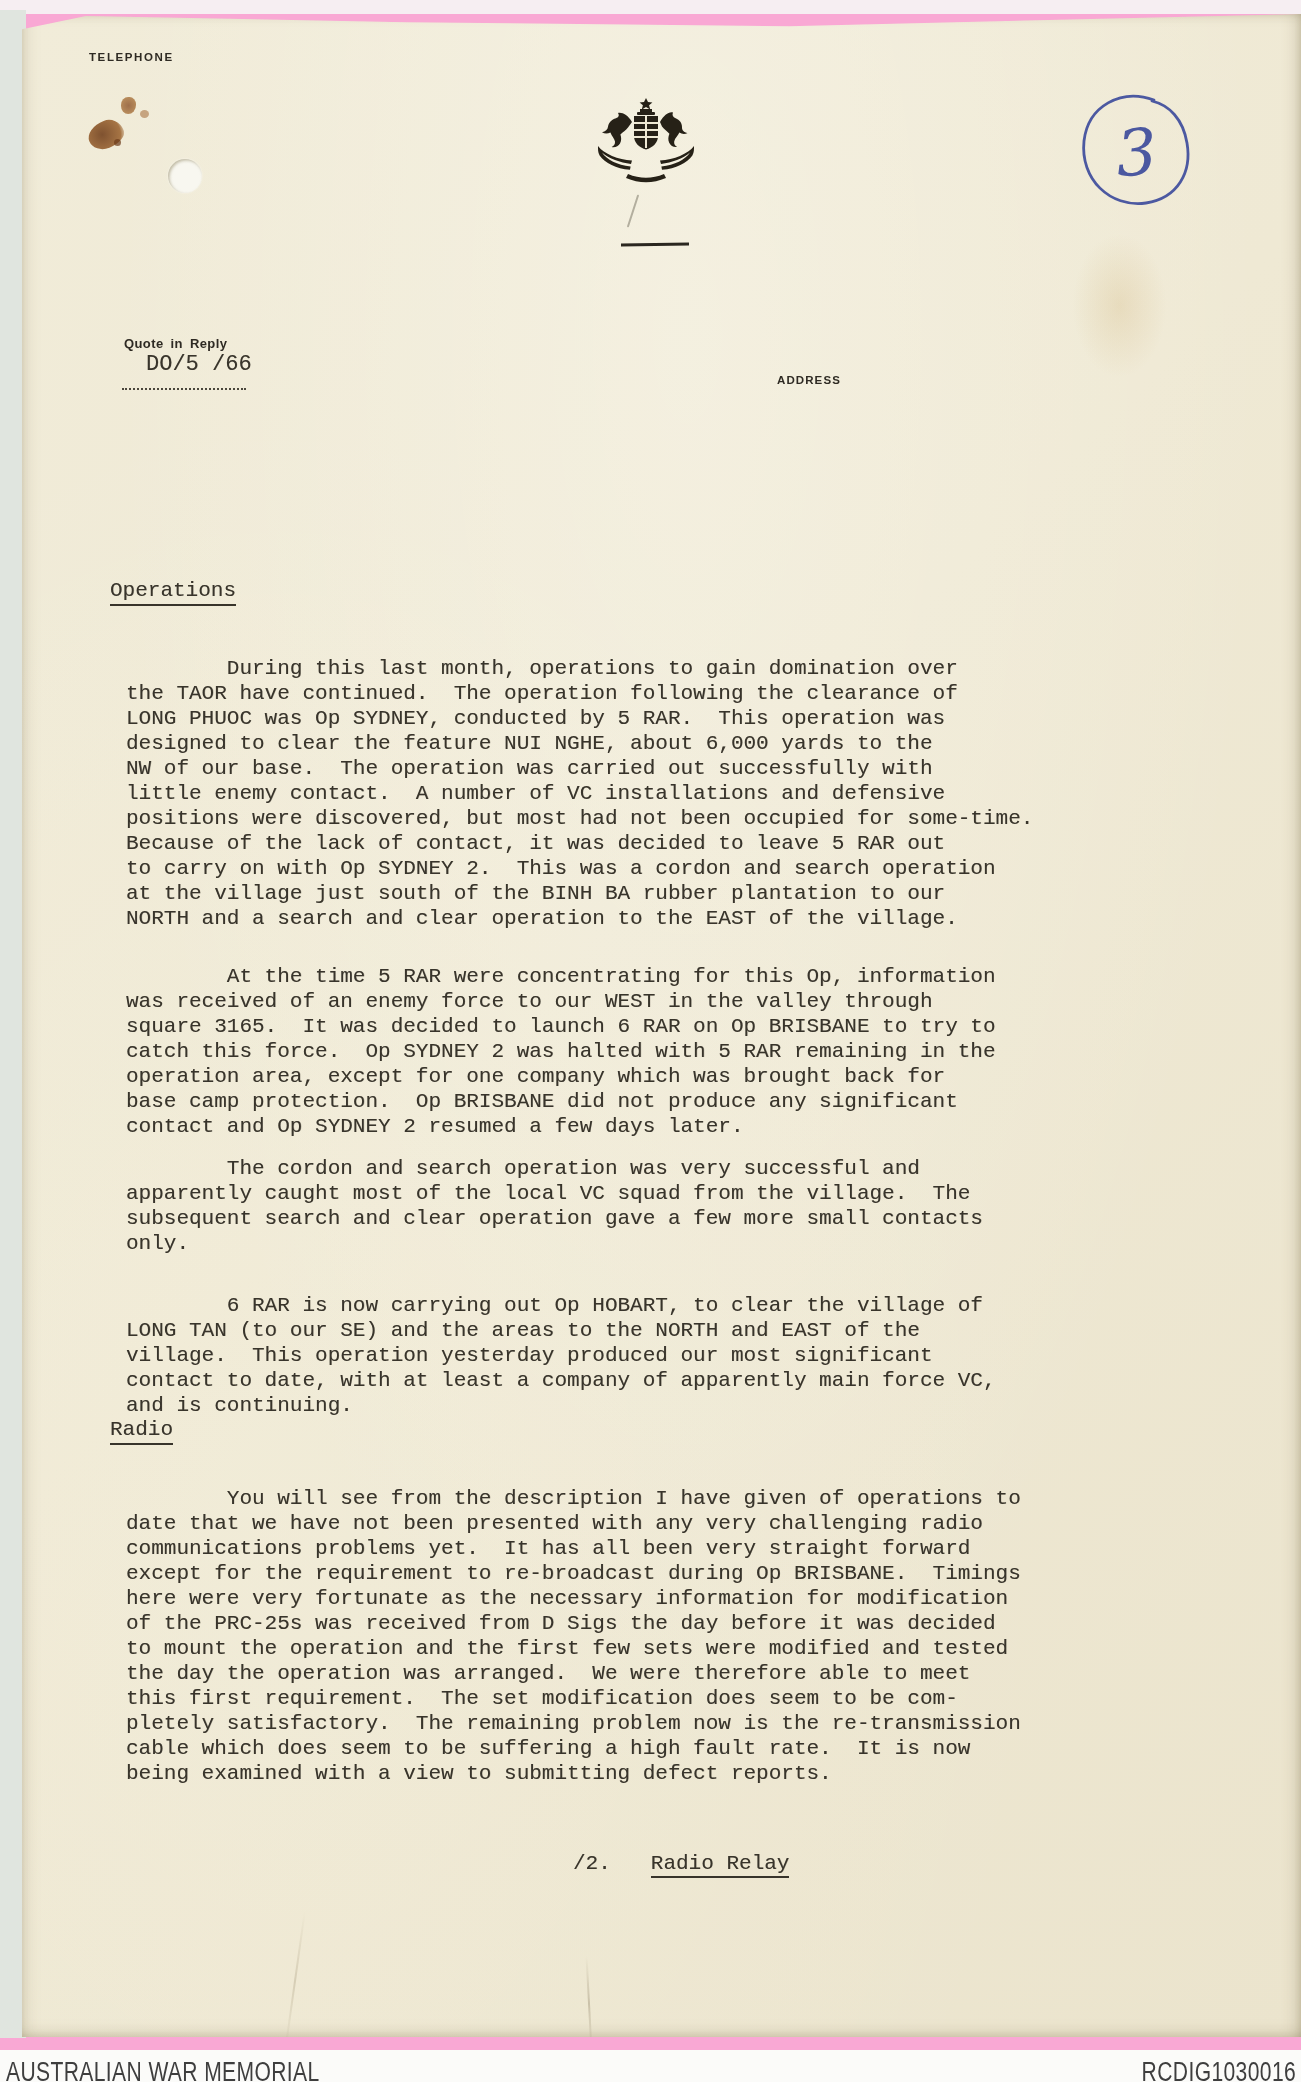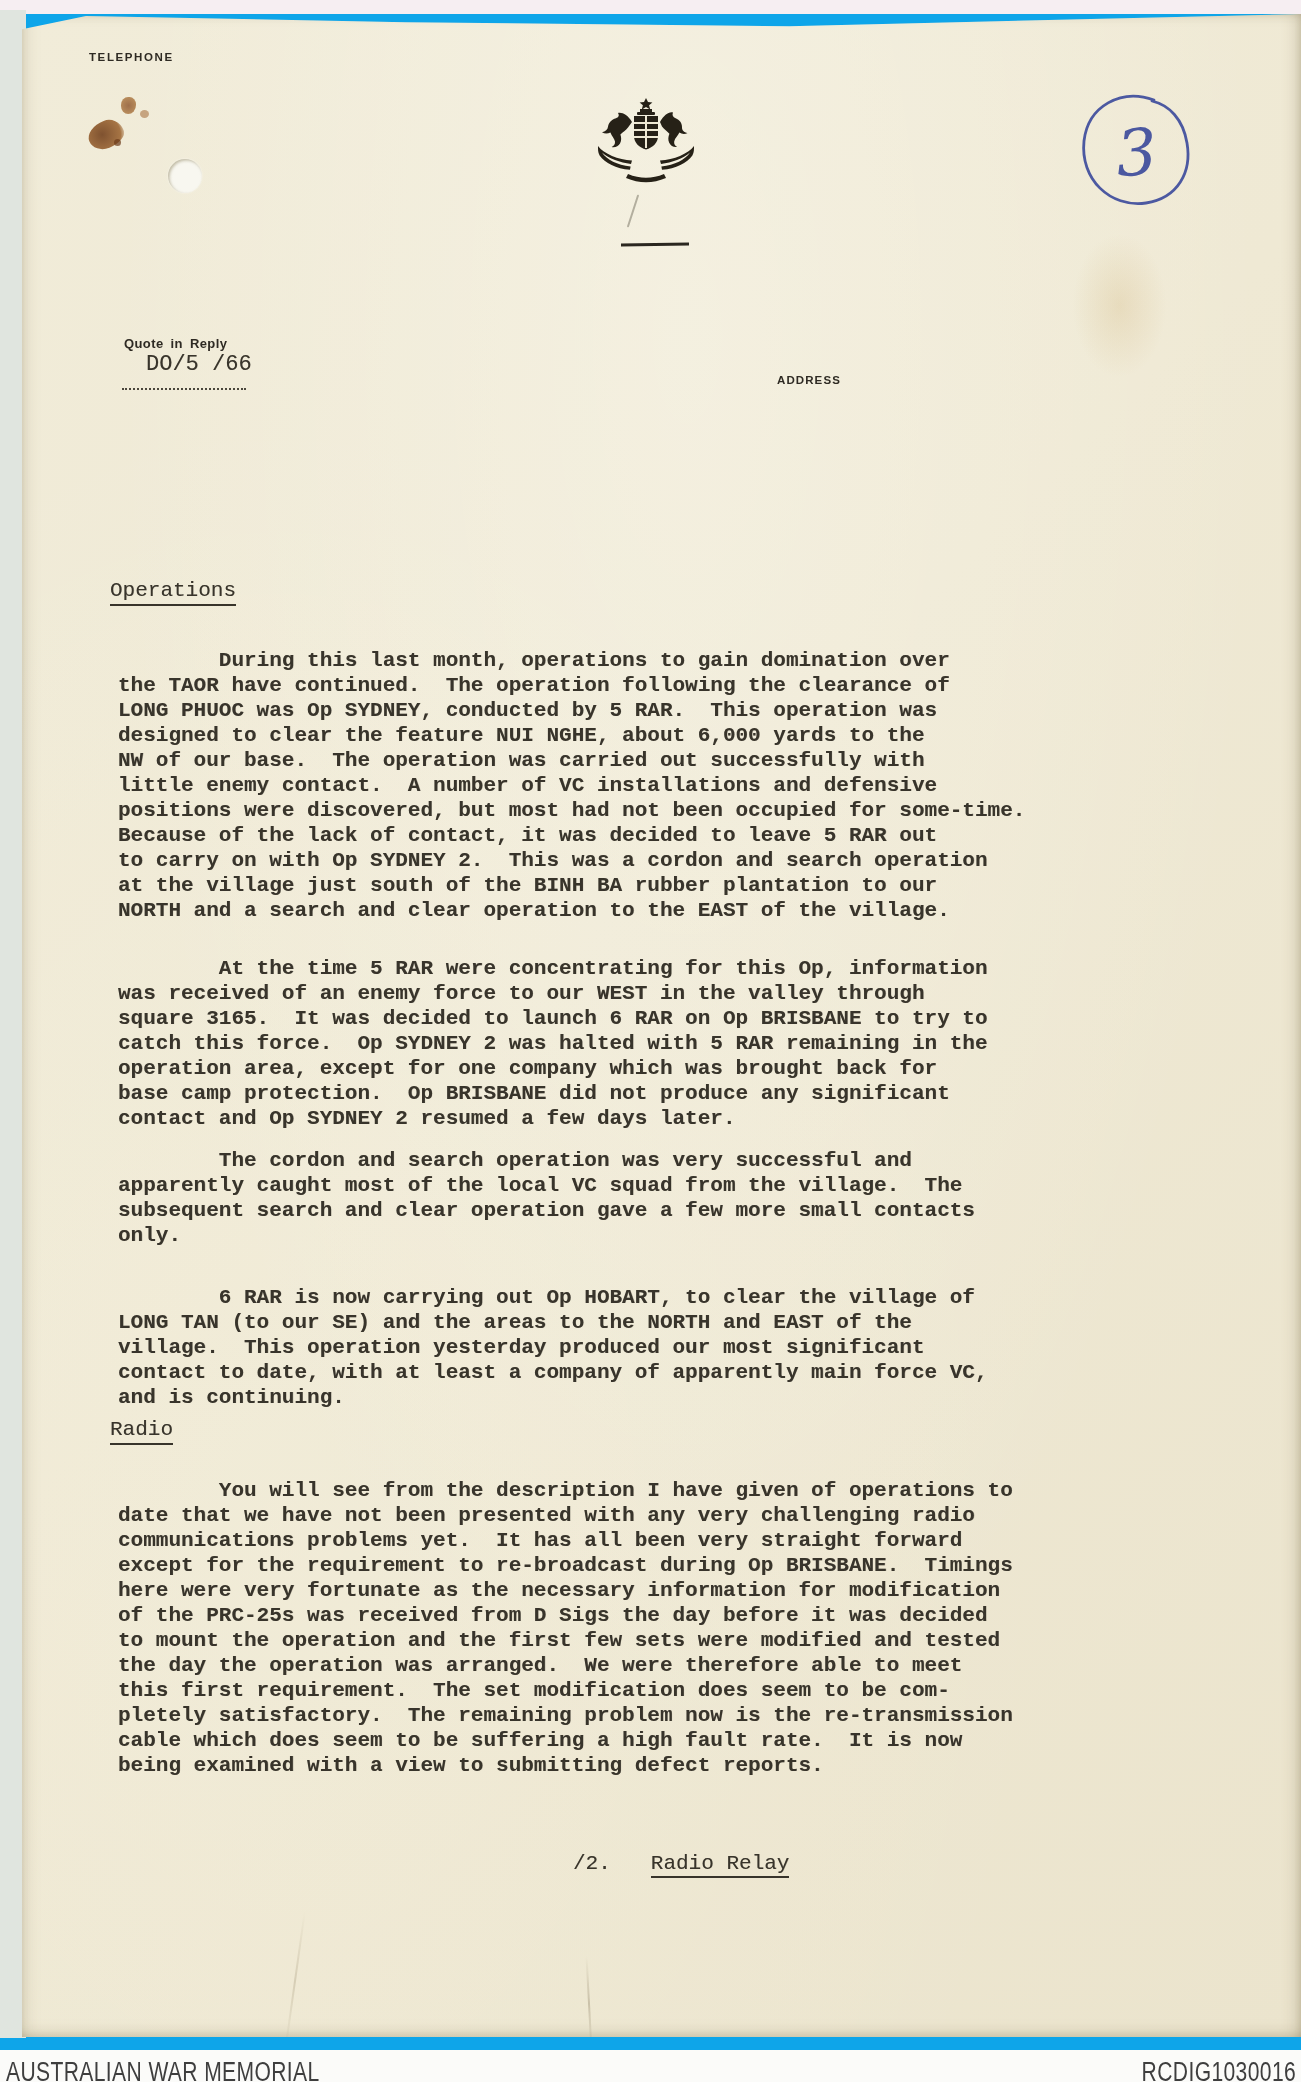--- a/index.html
+++ b/index.html
@@ -1,18 +1,18 @@
 <!DOCTYPE html>
 <html><head>
 <meta charset="utf-8">
 <style>
   html,body{margin:0;padding:0;background:#e9e7e0;}
   .canvas{
     position:relative;width:1301px;height:2082px;overflow:hidden;
-    background:#0ea5e9;
+    background:#f9a8d4;
     font-family:"Liberation Sans",sans-serif;
   }
   .scan-top{position:absolute;left:0;top:0;width:100%;height:14px;background:#f6eef2;}
   .scan-left{position:absolute;left:0;top:10px;width:26px;height:2028px;background:#e0e5df;}
   .paper{
     position:absolute;left:22px;top:11px;width:1279px;height:2026px;
     background:
       radial-gradient(ellipse at 52% 16%, rgba(255,255,250,.28), transparent 62%),
       radial-gradient(ellipse at 20% 75%, rgba(255,252,238,.16), transparent 55%),
       linear-gradient(135deg,#f1ecd9 0%,#efe9d4 45%,#ebe4cd 100%);
@@ -42,22 +42,22 @@
     letter-spacing:1.1px;color:#2e2a23;margin-top:17px;}
   .address-block{position:absolute;left:857px;top:352px;font-size:21px;line-height:27px;}
   .address-line-indent{padding-left:38px;}
   
   .annotation{position:absolute;left:1066px;top:86px;width:134px;height:130px;}
   
   .heading{position:absolute;font-size:21px;line-height:25px;
     border-bottom:2.5px solid #38342b;padding-bottom:1px;}
   .heading-operations{left:110px;top:578px;}
   .heading-radio{left:110px;top:1417px;}
-  .para{position:absolute;left:110px;margin:8px;white-space:pre;
-    font-family:"Liberation Mono",monospace;font-weight:700;
+  .para{position:absolute;left:110px;margin:16px;white-space:pre;
+    font-family:"Liberation Mono",monospace;font-weight:400;
     font-size:21px;line-height:25px;color:#38342b;
     text-shadow:.3px .3px 0 rgba(56,52,43,.35);}
   .para-1{top:640px;} .para-2{top:948px;} .para-3{top:1140px;}
   .para-4{top:1277px;} .para-5{top:1470px;}
   .continuation{position:absolute;left:573px;top:1852px;font-size:21px;}
   .continuation .next{margin-left:40px;border-bottom:2.5px solid #38342b;padding-bottom:1px;}
   
   .stain1{position:absolute;left:66px;top:110px;width:36px;height:27px;
     background:radial-gradient(circle at 40% 45%,#6b3712,#995f2a 70%,transparent 95%);
     border-radius:58% 42% 55% 45%/50% 60% 40% 50%;transform:rotate(-22deg);opacity:.85;}

